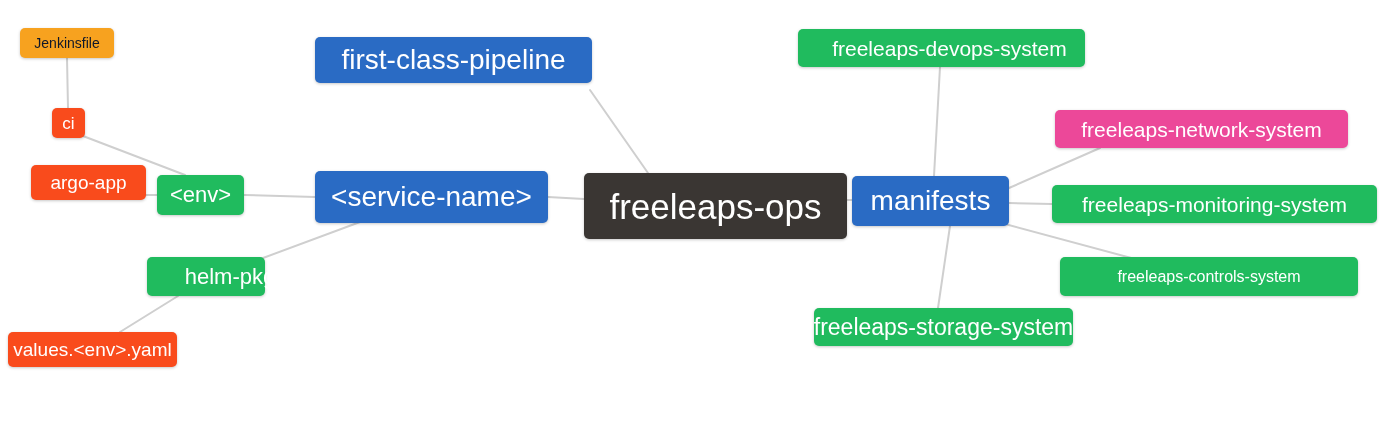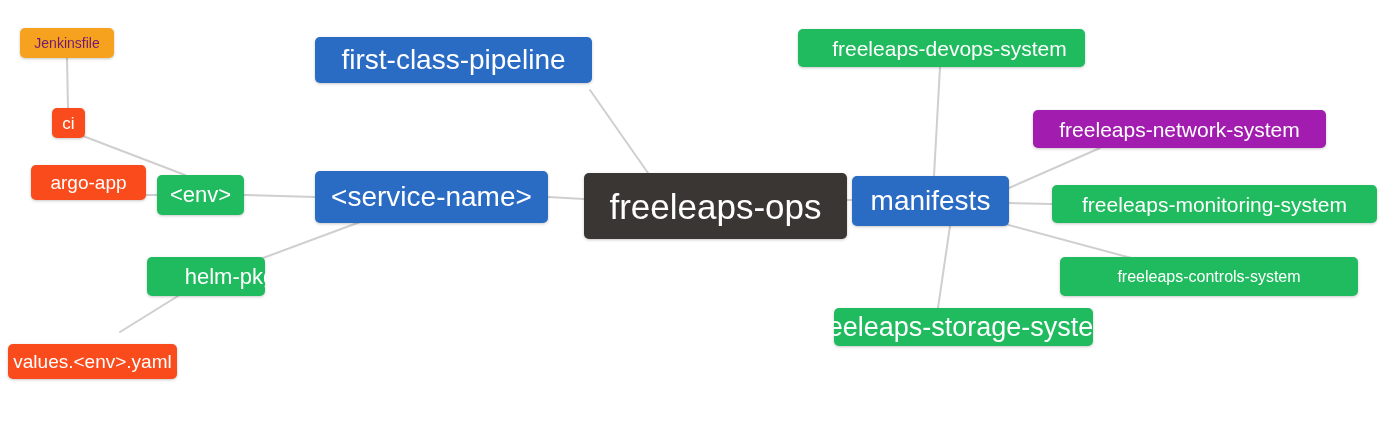--- a/index.html
+++ b/index.html
@@ -52,29 +52,29 @@
       <line x1="590" y1="90" x2="648" y2="173" stroke="#cfcfcf" stroke-width="2" stroke-linecap="round"></line>
       <line x1="548" y1="197" x2="584" y2="199" stroke="#cfcfcf" stroke-width="2" stroke-linecap="round"></line>
       <line x1="847" y1="200" x2="852" y2="200" stroke="#cfcfcf" stroke-width="2" stroke-linecap="round"></line>
       <line x1="934" y1="176" x2="940" y2="67" stroke="#cfcfcf" stroke-width="2" stroke-linecap="round"></line>
       <line x1="1009" y1="188" x2="1100" y2="148" stroke="#cfcfcf" stroke-width="2" stroke-linecap="round"></line>
       <line x1="1009" y1="203" x2="1052" y2="204" stroke="#cfcfcf" stroke-width="2" stroke-linecap="round"></line>
       <line x1="1005" y1="224" x2="1135" y2="259" stroke="#cfcfcf" stroke-width="2" stroke-linecap="round"></line>
       <line x1="950" y1="226" x2="938" y2="308" stroke="#cfcfcf" stroke-width="2" stroke-linecap="round"></line>
     </svg>
   <div id="node-layer">
-      <div class="node" style="left: 20px; top: 28px; width: 94px; height: 30px; font-size: 14px; background: rgb(247, 162, 31); color: #701a75;">Jenkinsfile</div>
+      <div class="node" style="left: 20px; top: 28px; width: 94px; height: 30px; font-size: 14px; background: rgb(247, 162, 31); color: #0f172a;">Jenkinsfile</div>
       <div class="node" style="left: 52px; top: 108px; width: 33px; height: 30px; font-size: 17px; background: rgb(249, 75, 28); color: rgb(255, 255, 255);">ci</div>
       <div class="node" style="left: 31px; top: 165px; width: 115px; height: 35px; font-size: 19px; background: rgb(249, 75, 28); color: rgb(255, 255, 255);">argo-app</div>
       <div class="node" style="left: 157px; top: 175px; width: 87px; height: 40px; font-size: 22px; background: rgb(32, 187, 94); color: rgb(255, 255, 255);">&lt;env&gt;</div>
       <div class="node" style="left: 147px; top: 257px; width: 118px; height: 39px; font-size: 22px; background: rgb(32, 187, 94); color: rgb(255, 255, 255); padding-left: 48px;">helm-pkg</div>
-      <div class="node" style="left: 8px; top: 344px; width: 169px; height: 35px; font-size: 19px; background: rgb(249, 75, 28); color: rgb(255, 255, 255);">values.&lt;env&gt;.yaml</div>
+      <div class="node" style="left: 8px; top: 332px; width: 169px; height: 35px; font-size: 19px; background: rgb(249, 75, 28); color: rgb(255, 255, 255);">values.&lt;env&gt;.yaml</div>
       <div class="node" style="left: 315px; top: 37px; width: 277px; height: 46px; font-size: 28px; background: rgb(42, 107, 196); color: rgb(255, 255, 255);">first-class-pipeline</div>
       <div class="node" style="left: 315px; top: 171px; width: 233px; height: 52px; font-size: 28px; background: rgb(42, 107, 196); color: rgb(255, 255, 255);">&lt;service-name&gt;</div>
       <div class="node" style="left: 584px; top: 173px; width: 263px; height: 66px; font-size: 35px; background: rgb(58, 54, 51); color: rgb(255, 255, 255);">freeleaps-ops</div>
       <div class="node" style="left: 852px; top: 176px; width: 157px; height: 50px; font-size: 28px; background: rgb(42, 107, 196); color: rgb(255, 255, 255);">manifests</div>
       <div class="node" style="left: 798px; top: 29px; width: 287px; height: 38px; font-size: 21px; background: rgb(32, 187, 94); color: rgb(255, 255, 255); padding-left: 16px;">freeleaps-devops-system</div>
-      <div class="node" style="left: 1033px; top: 110px; width: 293px; height: 38px; font-size: 21px; background: #a21caf; color: rgb(255, 255, 255);">freeleaps-network-system</div>
+      <div class="node" style="left: 1055px; top: 110px; width: 293px; height: 38px; font-size: 21px; background: #ec4899; color: rgb(255, 255, 255);">freeleaps-network-system</div>
       <div class="node" style="left: 1052px; top: 185px; width: 325px; height: 38px; font-size: 21px; background: rgb(32, 187, 94); color: rgb(255, 255, 255); text-align: right;">freeleaps-monitoring-system</div>
       <div class="node" style="left: 1060px; top: 257px; width: 298px; height: 39px; font-size: 16px; background: rgb(32, 187, 94); color: rgb(255, 255, 255);">freeleaps-controls-system</div>
-      <div class="node" style="left: 814px; top: 308px; width: 259px; height: 38px; font-size: 27px; background: rgb(32, 187, 94); color: rgb(255, 255, 255); margin-left: 20px;">freeleaps-storage-system</div>
+      <div class="node" style="left: 814px; top: 308px; width: 259px; height: 38px; font-size: 23px; background: rgb(32, 187, 94); color: rgb(255, 255, 255);">freeleaps-storage-system</div>
     </div>
 </div>
 
 </body></html>

